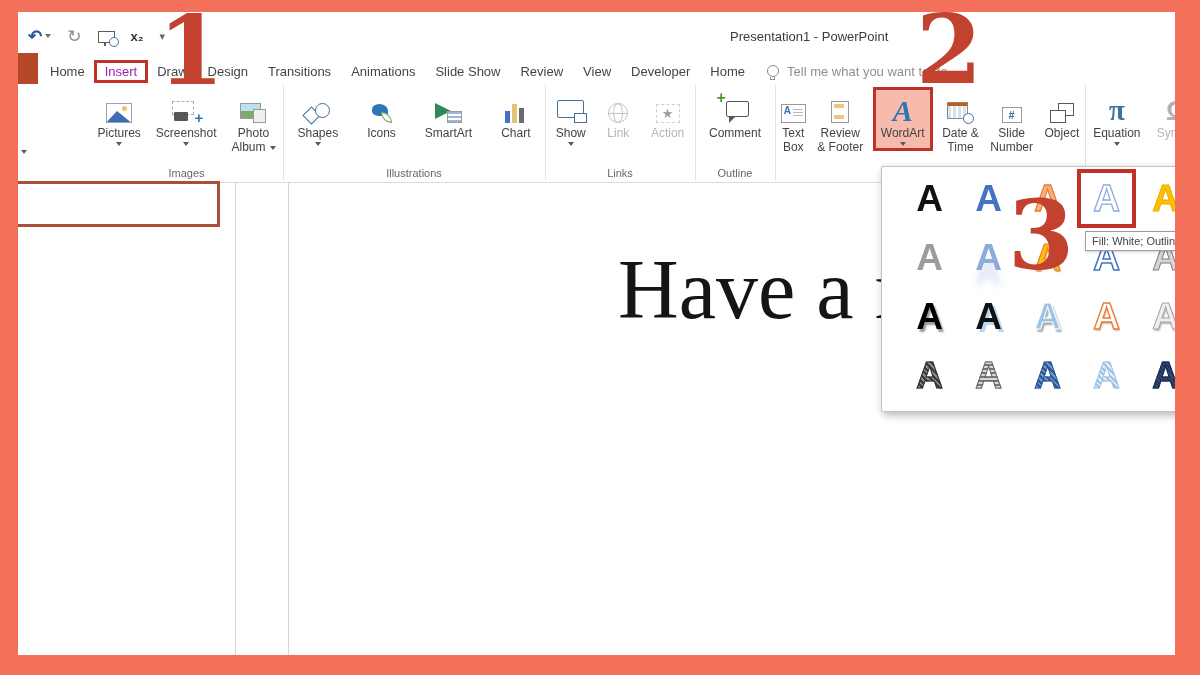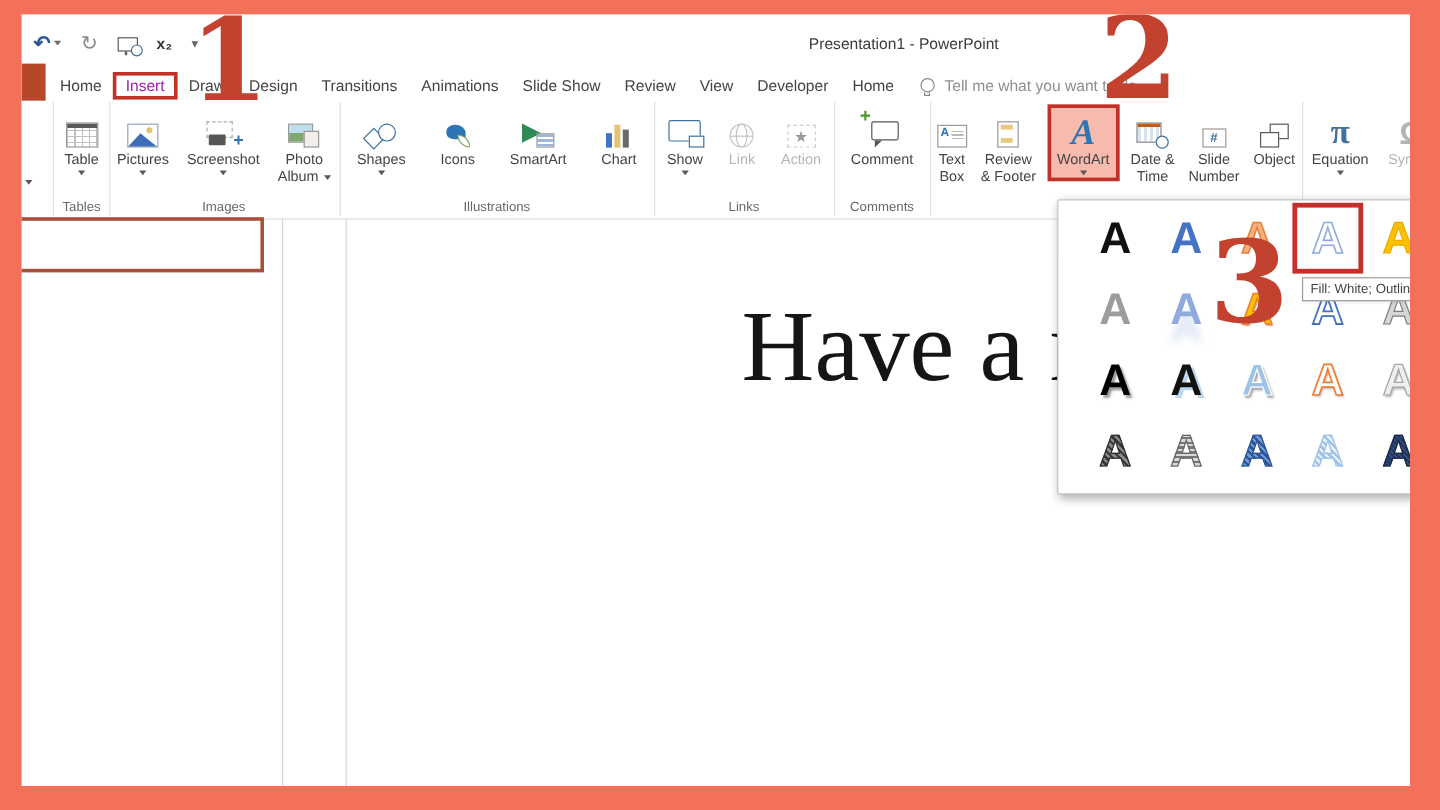--- a/index.html
+++ b/index.html
@@ -11,21 +11,21 @@
   .qat{position:absolute;top:13px;left:10px;display:flex;gap:16px;align-items:center;height:22px}
   .qitem{display:flex;align-items:center;gap:3px}
   .i-undo{color:#2B579A;font-size:17px;font-weight:700;line-height:1}
   .mini-caret{width:0;height:0;border-left:3px solid transparent;border-right:3px solid transparent;border-top:4px solid #6d6d6d}
   .i-redo{color:#8a8a8a;font-size:17px;line-height:1}
   .i-present{width:15px;height:10px;border:1.5px solid #5b5b5b;position:relative;margin-top:2px}
   .i-present::before{content:"";position:absolute;left:5px;bottom:-4px;width:2px;height:3px;background:#5b5b5b}
   .i-present::after{content:"";position:absolute;right:-5px;bottom:-5px;width:8px;height:8px;border:1.5px solid #41719C;border-radius:50%;background:#fff}
   .i-sub{color:#333;font-size:13px;font-weight:700}
   .i-more{color:#666;font-size:11px}
-  .title{position:absolute;top:17px;left:656px;font-size:13px;color:#3b3b3b;white-space:nowrap}
+  .title{position:absolute;top:17px;left:712px;font-size:13px;color:#3b3b3b;white-space:nowrap}
 
   
   .filetab{position:absolute;left:0;top:41px;width:20px;height:31px;background:#B7472A}
 
   
   .tabbar{position:absolute;top:46px;left:0;right:0;height:26px;display:flex;align-items:center;padding-left:22px;font-size:13px;color:#444}
   .tab{padding:3px 10px;white-space:nowrap;cursor:default}
   .tab.active{color:#a21caf;outline:3px solid #C13128;outline-offset:-2px}
   .tellme{margin-left:12px;display:flex;align-items:center;color:#8f8f8f;white-space:nowrap}
   .i-bulb{width:10px;height:10px;border:1.5px solid #8a8a8a;border-radius:50%;position:relative;margin-right:8px}
@@ -175,32 +175,20 @@
     <span class="tab">Home</span>
     <span class="tellme">
       <span class="i-bulb"></span>
       <span>Tell me what you want to do</span>
     </span>
   </div>
 
   <div class="ribbon">
     <span class="leftchev"></span>
 
-    <div class="group tables" style="left:26px;width:46px">
-      <div class="btns">
-        <div class="rbtn">
-          <span class="iconbox">
-              <span class="i-table"></span>
-            </span>
-          <span class="l1">Table</span>
-          <span class="chevrow"></span>
-        </div>
-      </div>
-      <div class="glabel">Tables</div>
-    </div>
 
     <div class="group" style="left:72px;width:193px">
       <div class="btns">
         <div class="rbtn">
           <span class="iconbox">
               <span class="i-pic"></span>
             </span>
           <span class="l1">Pictures</span>
           <span class="chevrow"></span>
         </div>
@@ -282,21 +270,21 @@
 
     <div class="group" style="left:677px;width:80px">
       <div class="btns">
         <div class="rbtn">
           <span class="iconbox">
               <span class="i-comment"></span>
             </span>
           <span class="l1">Comment</span>
         </div>
       </div>
-      <div class="glabel">Comments</div>
+      <div class="glabel">Outline</div>
     </div>
 
     <div class="group" style="left:757px;width:310px">
       <div class="btns">
         <div class="rbtn">
           <span class="iconbox">
               <span class="i-textbox"></span>
             </span>
           <span class="l1">Text</span>
           <span class="l2">Box</span>

